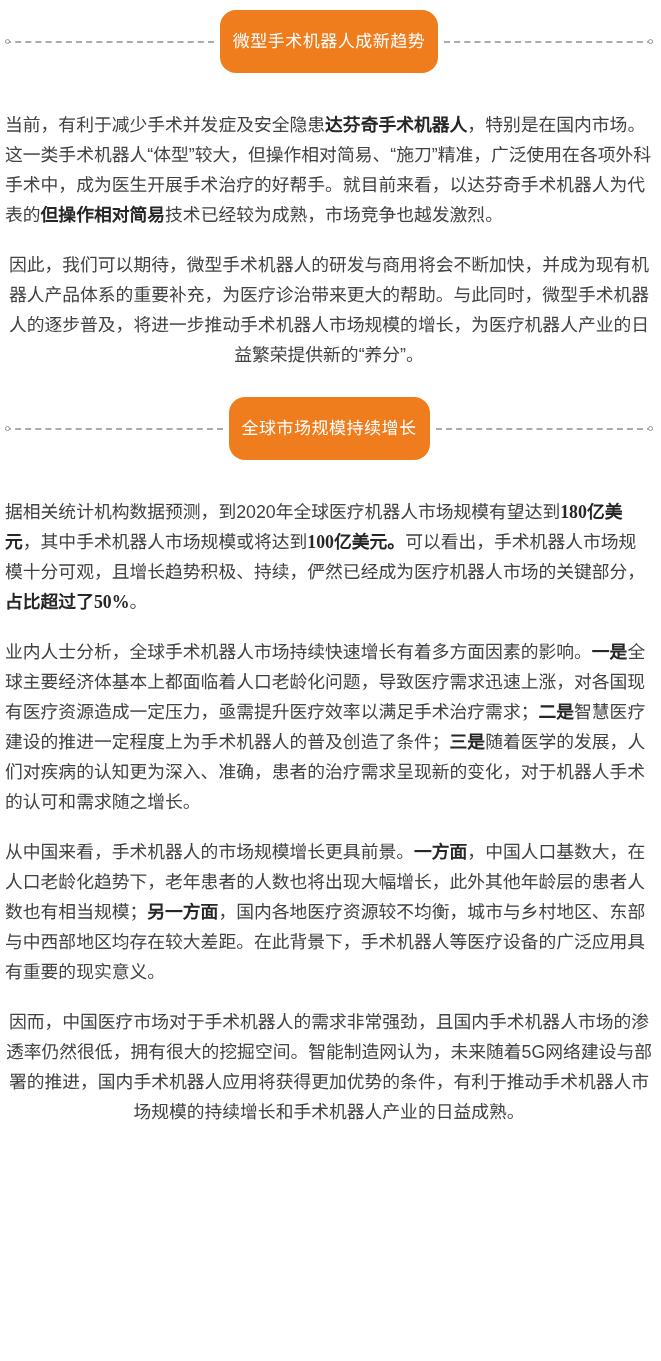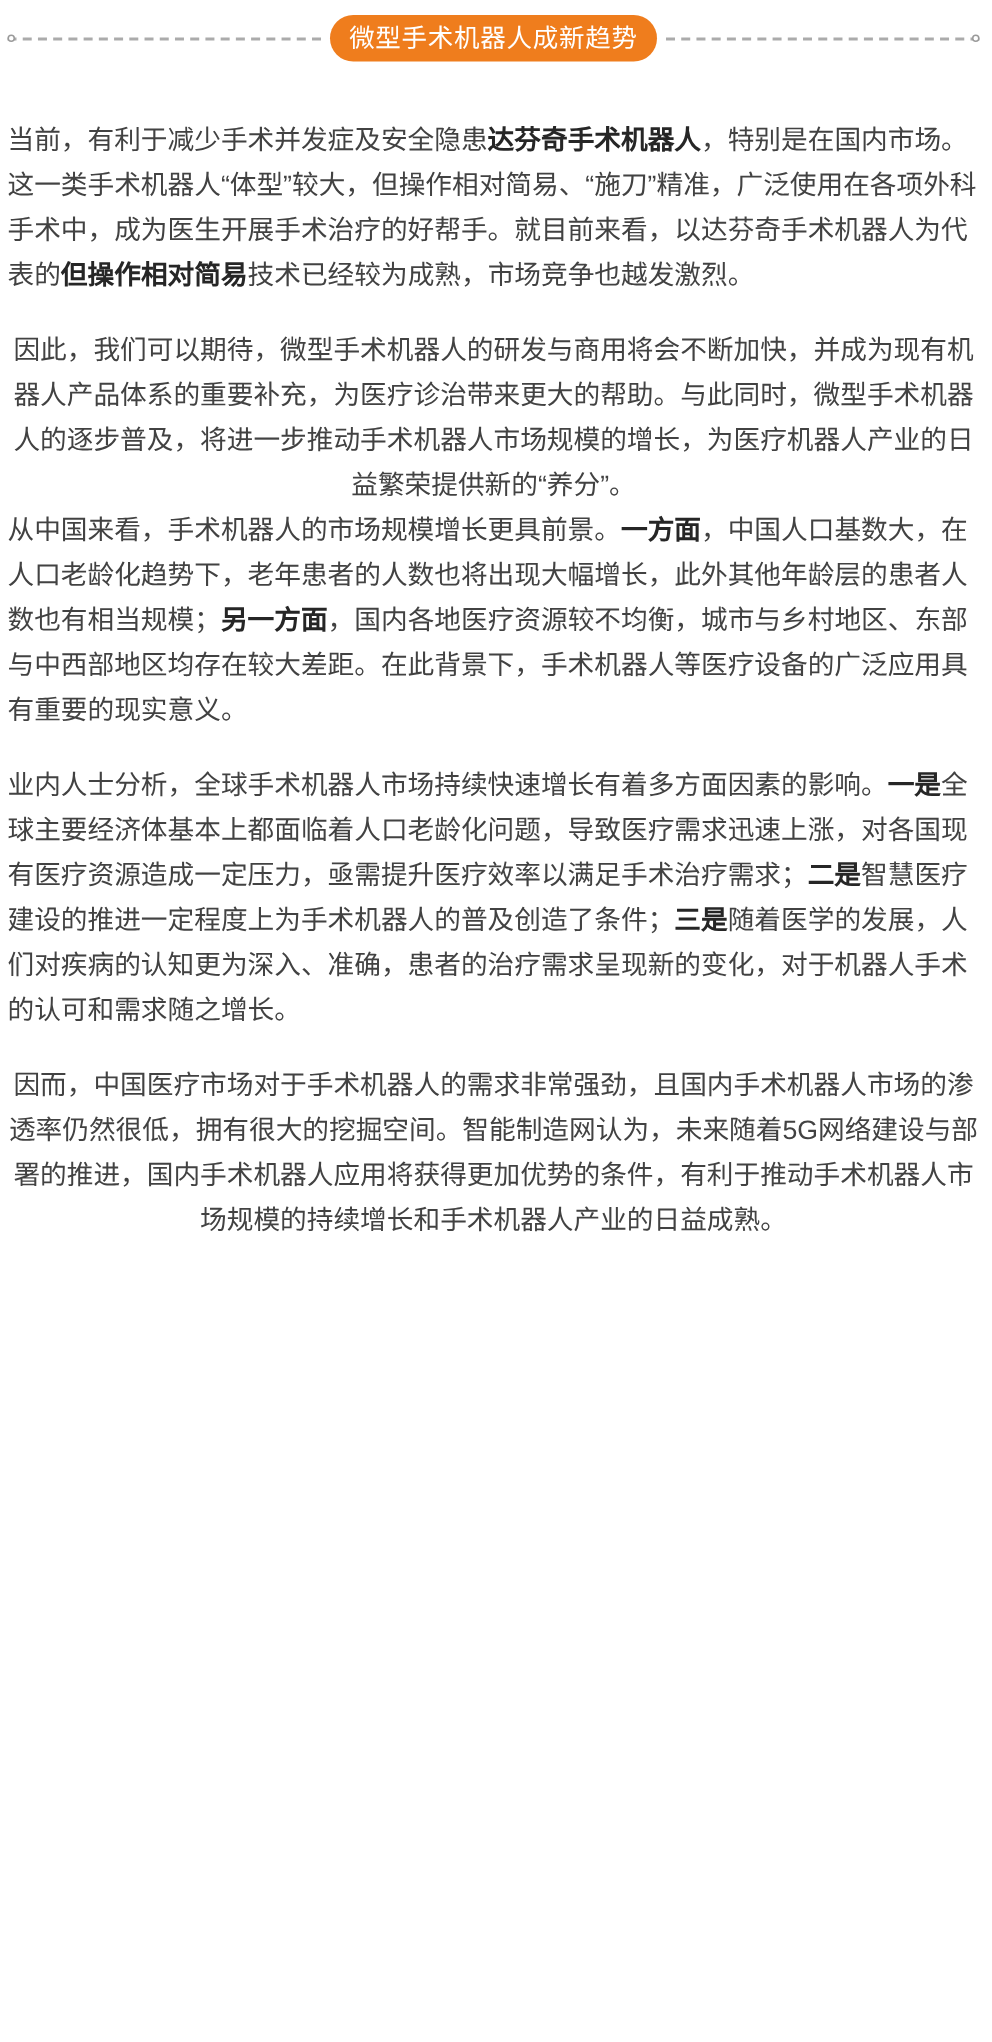--- a/index.html
+++ b/index.html
@@ -46,21 +46,21 @@
   }
   .rule-left .dot { left: 0; }
   .rule-right .dot { right: 0; }
   .pill {
     margin: 0 6px;
     background: var(--accent);
     color: #ffffff;
     font-size: 17px;
     font-weight: 400;
     line-height: 31px;
-    padding: 0 13px;
+    padding: 16px 13px;
     border-radius: 16px;
     letter-spacing: 0.5px;
     white-space: nowrap;
   }
   .paragraphs .para {
     margin: 0 0 20px 0;
     font-size: 17.8px;
     line-height: 30px;
     color: var(--text);
     word-break: break-all;
@@ -87,20 +87,30 @@
           <i class="dot"></i>
         </span>
     </div>
     <div class="paragraphs">
         <p class="para"><span>当前，有利于减少手术并发症及安全隐患</span><strong>达芬奇手术机器人</strong><span>，特别是在国内市场。这一类手术机器人“体型”较大，但操作相对简易、“施刀”精准，广泛使用在各项外科手术中，成为医生开展手术治疗的好帮手。就目前来看，以达芬奇手术机器人为代表的</span><strong>但操作相对简易</strong><span>技术已经较为成熟，市场竞争也越发激烈。</span></p>
         <p class="para"><span>因此，我们可以期待，微型手术机器人的研发与商用将会不断加快，并成为现有机器人产品体系的重要补充，为医疗诊治带来更大的帮助。与此同时，微型手术机器人的逐步普及，将进一步推动手术机器人市场规模的增长，为医疗机器人产业的日益繁荣提供新的“养分”。</span></p>
       </div>
   </section>
 
   <section class="section">
+    <div class="section-header">
+      <span class="rule rule-left">
+          <i class="dot"></i>
+        </span>
+      <h2 class="pill">全球市场规模持续增长</h2>
+      <span class="rule rule-right">
+          <i class="dot"></i>
+        </span>
+    </div>
     <div class="paragraphs">
+        <p class="para"><span>据相关统计机构数据预测，到2020年全球医疗机器人市场规模有望达到</span><strong>180亿美元</strong><span>，其中手术机器人市场规模或将达到</span><strong>100亿美元。</strong><span>可以看出，手术机器人市场规模十分可观，且增长趋势积极、持续，俨然已经成为医疗机器人市场的关键部分，</span><strong>占比超过了50%</strong><span>。</span></p>
+        <p class="para"><span>业内人士分析，全球手术机器人市场持续快速增长有着多方面因素的影响。</span><strong>一是</strong><span>全球主要经济体基本上都面临着人口老龄化问题，导致医疗需求迅速上涨，对各国现有医疗资源造成一定压力，亟需提升医疗效率以满足手术治疗需求；</span><strong>二是</strong><span>智慧医疗建设的推进一定程度上为手术机器人的普及创造了条件；</span><strong>三是</strong><span>随着医学的发展，人们对疾病的认知更为深入、准确，患者的治疗需求呈现新的变化，对于机器人手术的认可和需求随之增长。</span></p>
         <p class="para"><span>从中国来看，手术机器人的市场规模增长更具前景。</span><strong>一方面</strong><span>，中国人口基数大，在人口老龄化趋势下，老年患者的人数也将出现大幅增长，此外其他年龄层的患者人数也有相当规模；</span><strong>另一方面</strong><span>，国内各地医疗资源较不均衡，城市与乡村地区、东部与中西部地区均存在较大差距。在此背景下，手术机器人等医疗设备的广泛应用具有重要的现实意义。</span></p>
-        <p class="para"><span>业内人士分析，全球手术机器人市场持续快速增长有着多方面因素的影响。</span><strong>一是</strong><span>全球主要经济体基本上都面临着人口老龄化问题，导致医疗需求迅速上涨，对各国现有医疗资源造成一定压力，亟需提升医疗效率以满足手术治疗需求；</span><strong>二是</strong><span>智慧医疗建设的推进一定程度上为手术机器人的普及创造了条件；</span><strong>三是</strong><span>随着医学的发展，人们对疾病的认知更为深入、准确，患者的治疗需求呈现新的变化，对于机器人手术的认可和需求随之增长。</span></p>
         <p class="para"><span>因而，中国医疗市场对于手术机器人的需求非常强劲，且国内手术机器人市场的渗透率仍然很低，拥有很大的挖掘空间。智能制造网认为，未来随着5G网络建设与部署的推进，国内手术机器人应用将获得更加优势的条件，有利于推动手术机器人市场规模的持续增长和手术机器人产业的日益成熟。</span></p>
       </div>
   </section>
 
 </main>
 
 </body></html>

